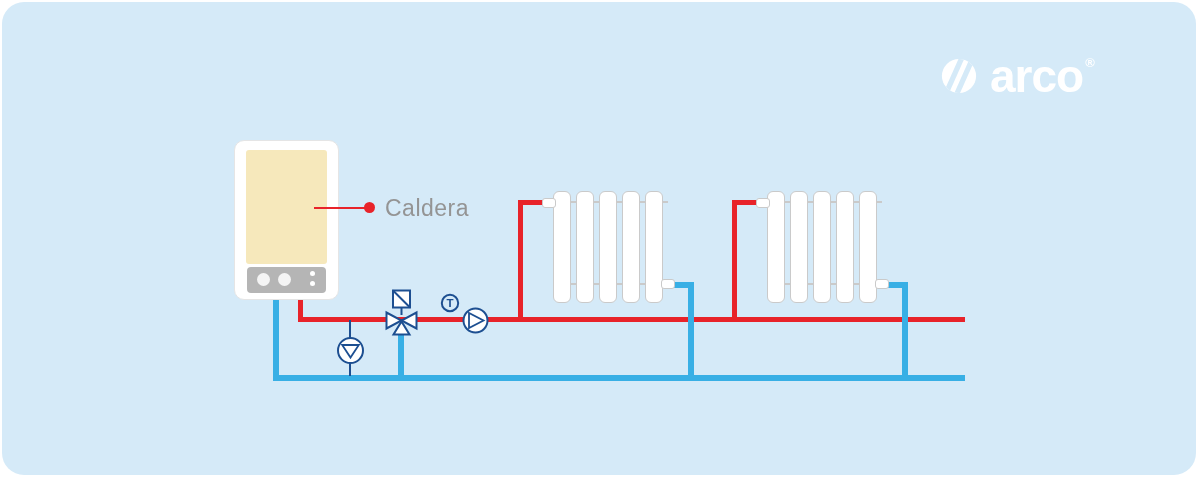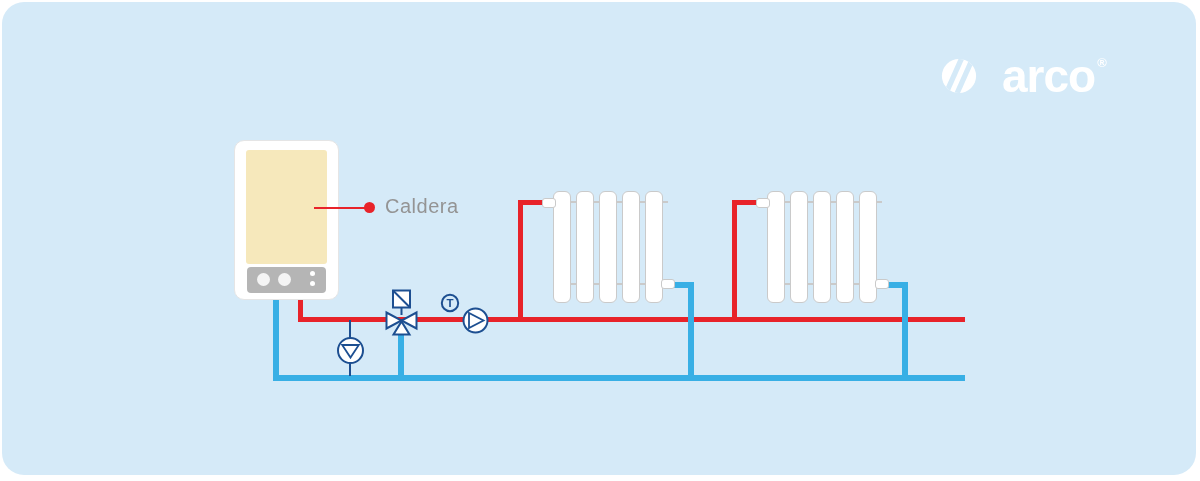--- a/index.html
+++ b/index.html
@@ -27,28 +27,28 @@
   
   .sym{position:absolute;}
   .st{stroke:var(--symbol-stroke,#1d4f91);stroke-width:2;fill:none;}
   .stw{stroke:var(--symbol-stroke,#1d4f91);stroke-width:2;fill:#fff;}
   .st-thin{stroke:var(--symbol-stroke,#1d4f91);stroke-width:1.8;fill:#fff;}
   .sym-letter{fill:var(--symbol-stroke,#1d4f91);font-family:"Liberation Sans",sans-serif;font-weight:bold;font-size:11.5px;}
 
   
   .leader{position:absolute;left:312px;top:204.5px;width:51px;height:2px;background:var(--supply-pipe,#e8232a);}
   .leader-dot{position:absolute;left:362px;top:200px;width:11px;height:11px;border-radius:50%;background:var(--supply-pipe,#e8232a);}
-  .diagram-label{position:absolute;color:var(--label-text,#949494);font-size:20px;letter-spacing:0.5px;}
+  .diagram-label{position:absolute;color:var(--label-text,#949494);font-size:23px;letter-spacing:0.5px;}
   .caldera-label{left:383px;top:193px;}
   .radiador-label{left:663px;top:130px;font-size:24px;}
 
   
   .logo{position:absolute;left:938px;top:52px;height:43px;display:flex;align-items:center;color:var(--logo-color,#ffffff);}
   .logo-icon{display:block;}
-  .logo-text{font-size:46px;font-weight:bold;letter-spacing:-1px;margin-left:24px;line-height:1;}
+  .logo-text{font-size:46px;font-weight:bold;letter-spacing:-1px;margin-left:12px;line-height:1;}
   .logo-reg{font-size:13px;font-weight:bold;position:relative;top:-13px;margin-left:2px;}
 </style>
 </head>
 <body>
 
 <div class="canvas">
   <div class="panel">
 
     <div class="pipe-r" style="left:296px;top:315px;width:667px;height:5px;"></div>
     <div class="pipe-r" style="left:296px;top:294px;width:5px;height:24px;"></div>

